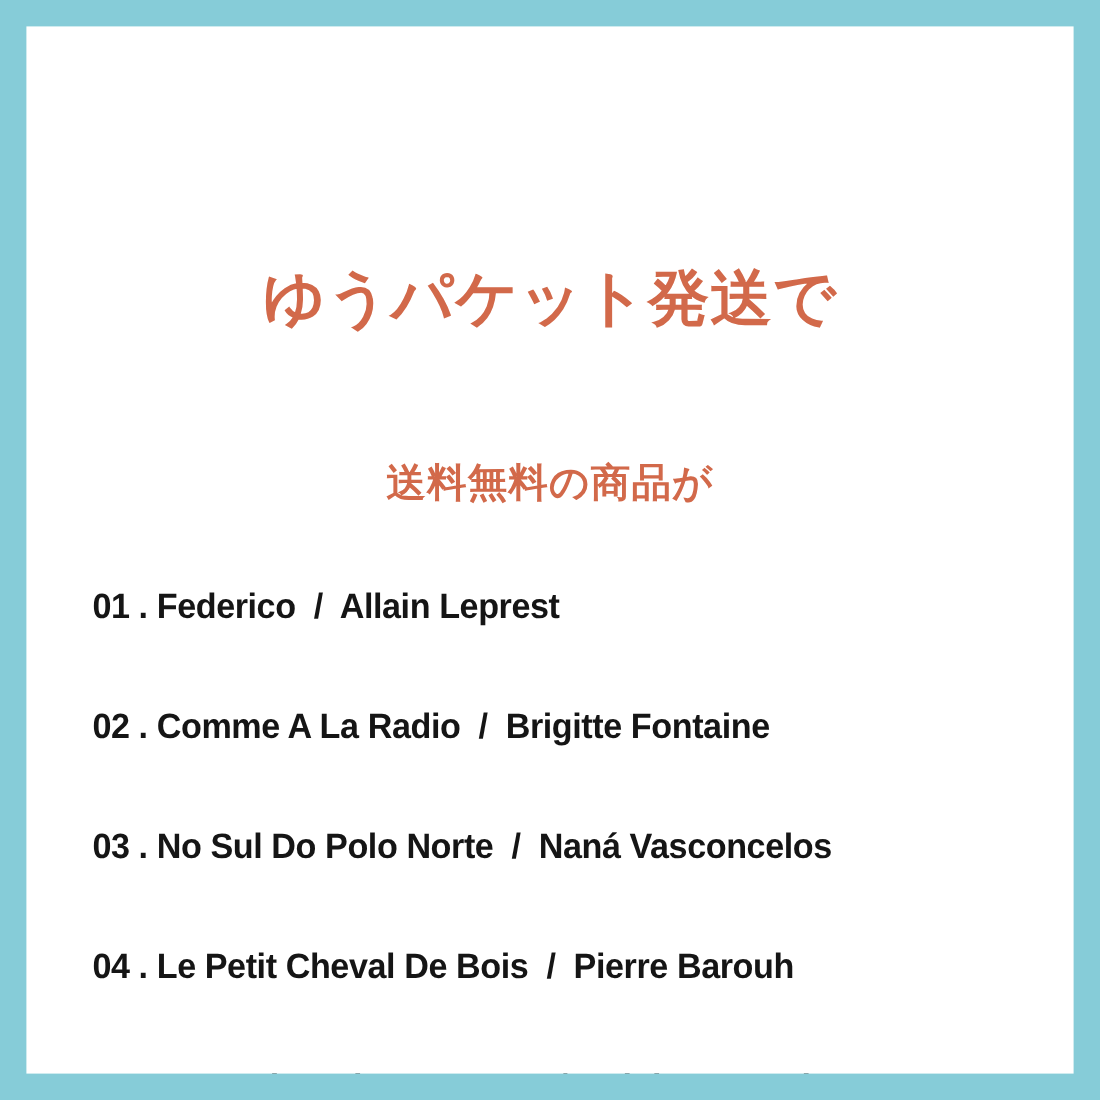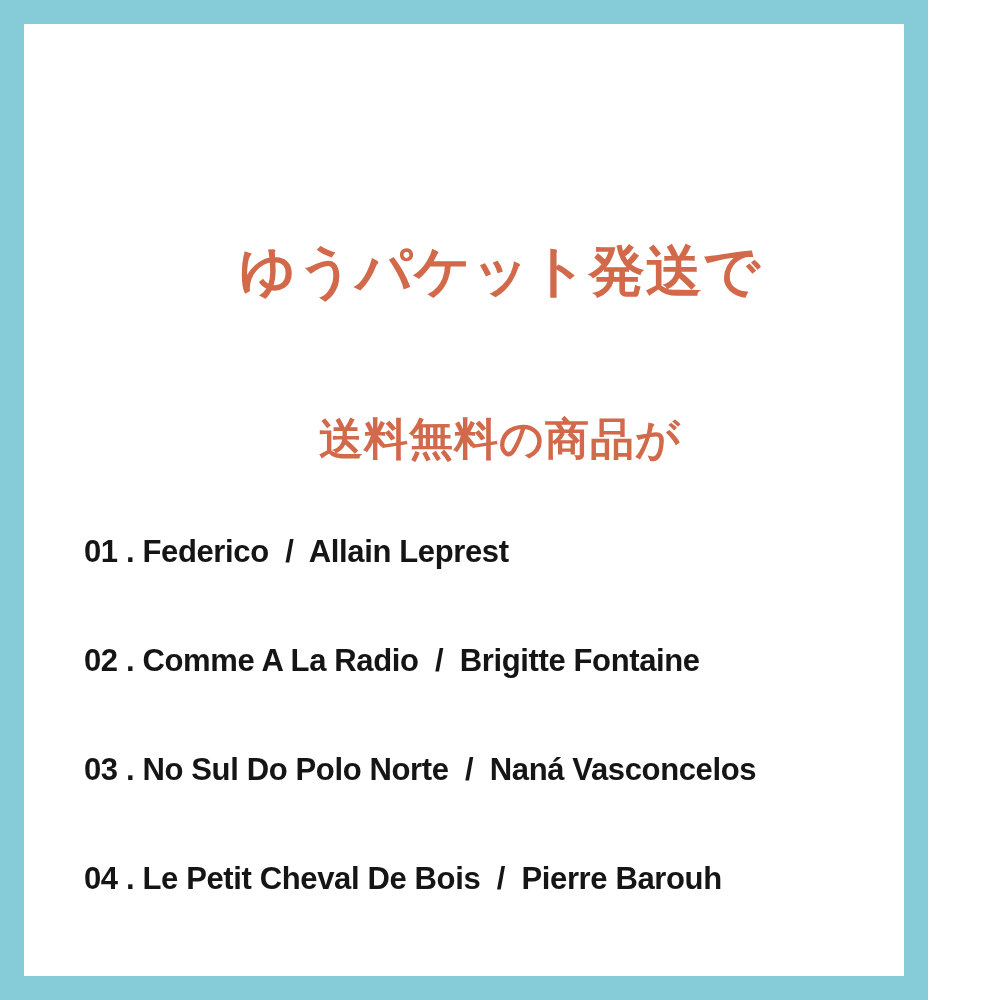--- a/index.html
+++ b/index.html
@@ -10,21 +10,21 @@
   * { margin: 0; padding: 0; box-sizing: border-box; }
   html, body {
     width: 1000px;
     height: 1000px;
     background: #ffffff;
     font-family: "Liberation Sans", "DejaVu Sans", sans-serif;
     overflow: hidden;
   }
   .page {
     position: relative;
-    width: 928px;
+    width: 1000px;
     height: 1000px;
     background: #ffffff;
   }
   .frame {
     position: absolute;
     inset: 0;
     border: 24px solid var(--teal);
     pointer-events: none;
   }
   .notice {
@@ -37,21 +37,21 @@
     white-space: pre;
   }
   .notice-1 {
     top: 106px;
     font-size: 56px;
     line-height: 66px;
     letter-spacing: 1px;
   }
   .notice-2 {
     top: 289px;
-    font-size: 44px;
+    font-size: 36px;
     line-height: 60px;
     letter-spacing: 1px;
   }
   .tracklist {
     position: absolute;
     top: 460px;
     left: 84px;
     color: var(--ink);
     font-weight: bold;
     font-size: 32px;

